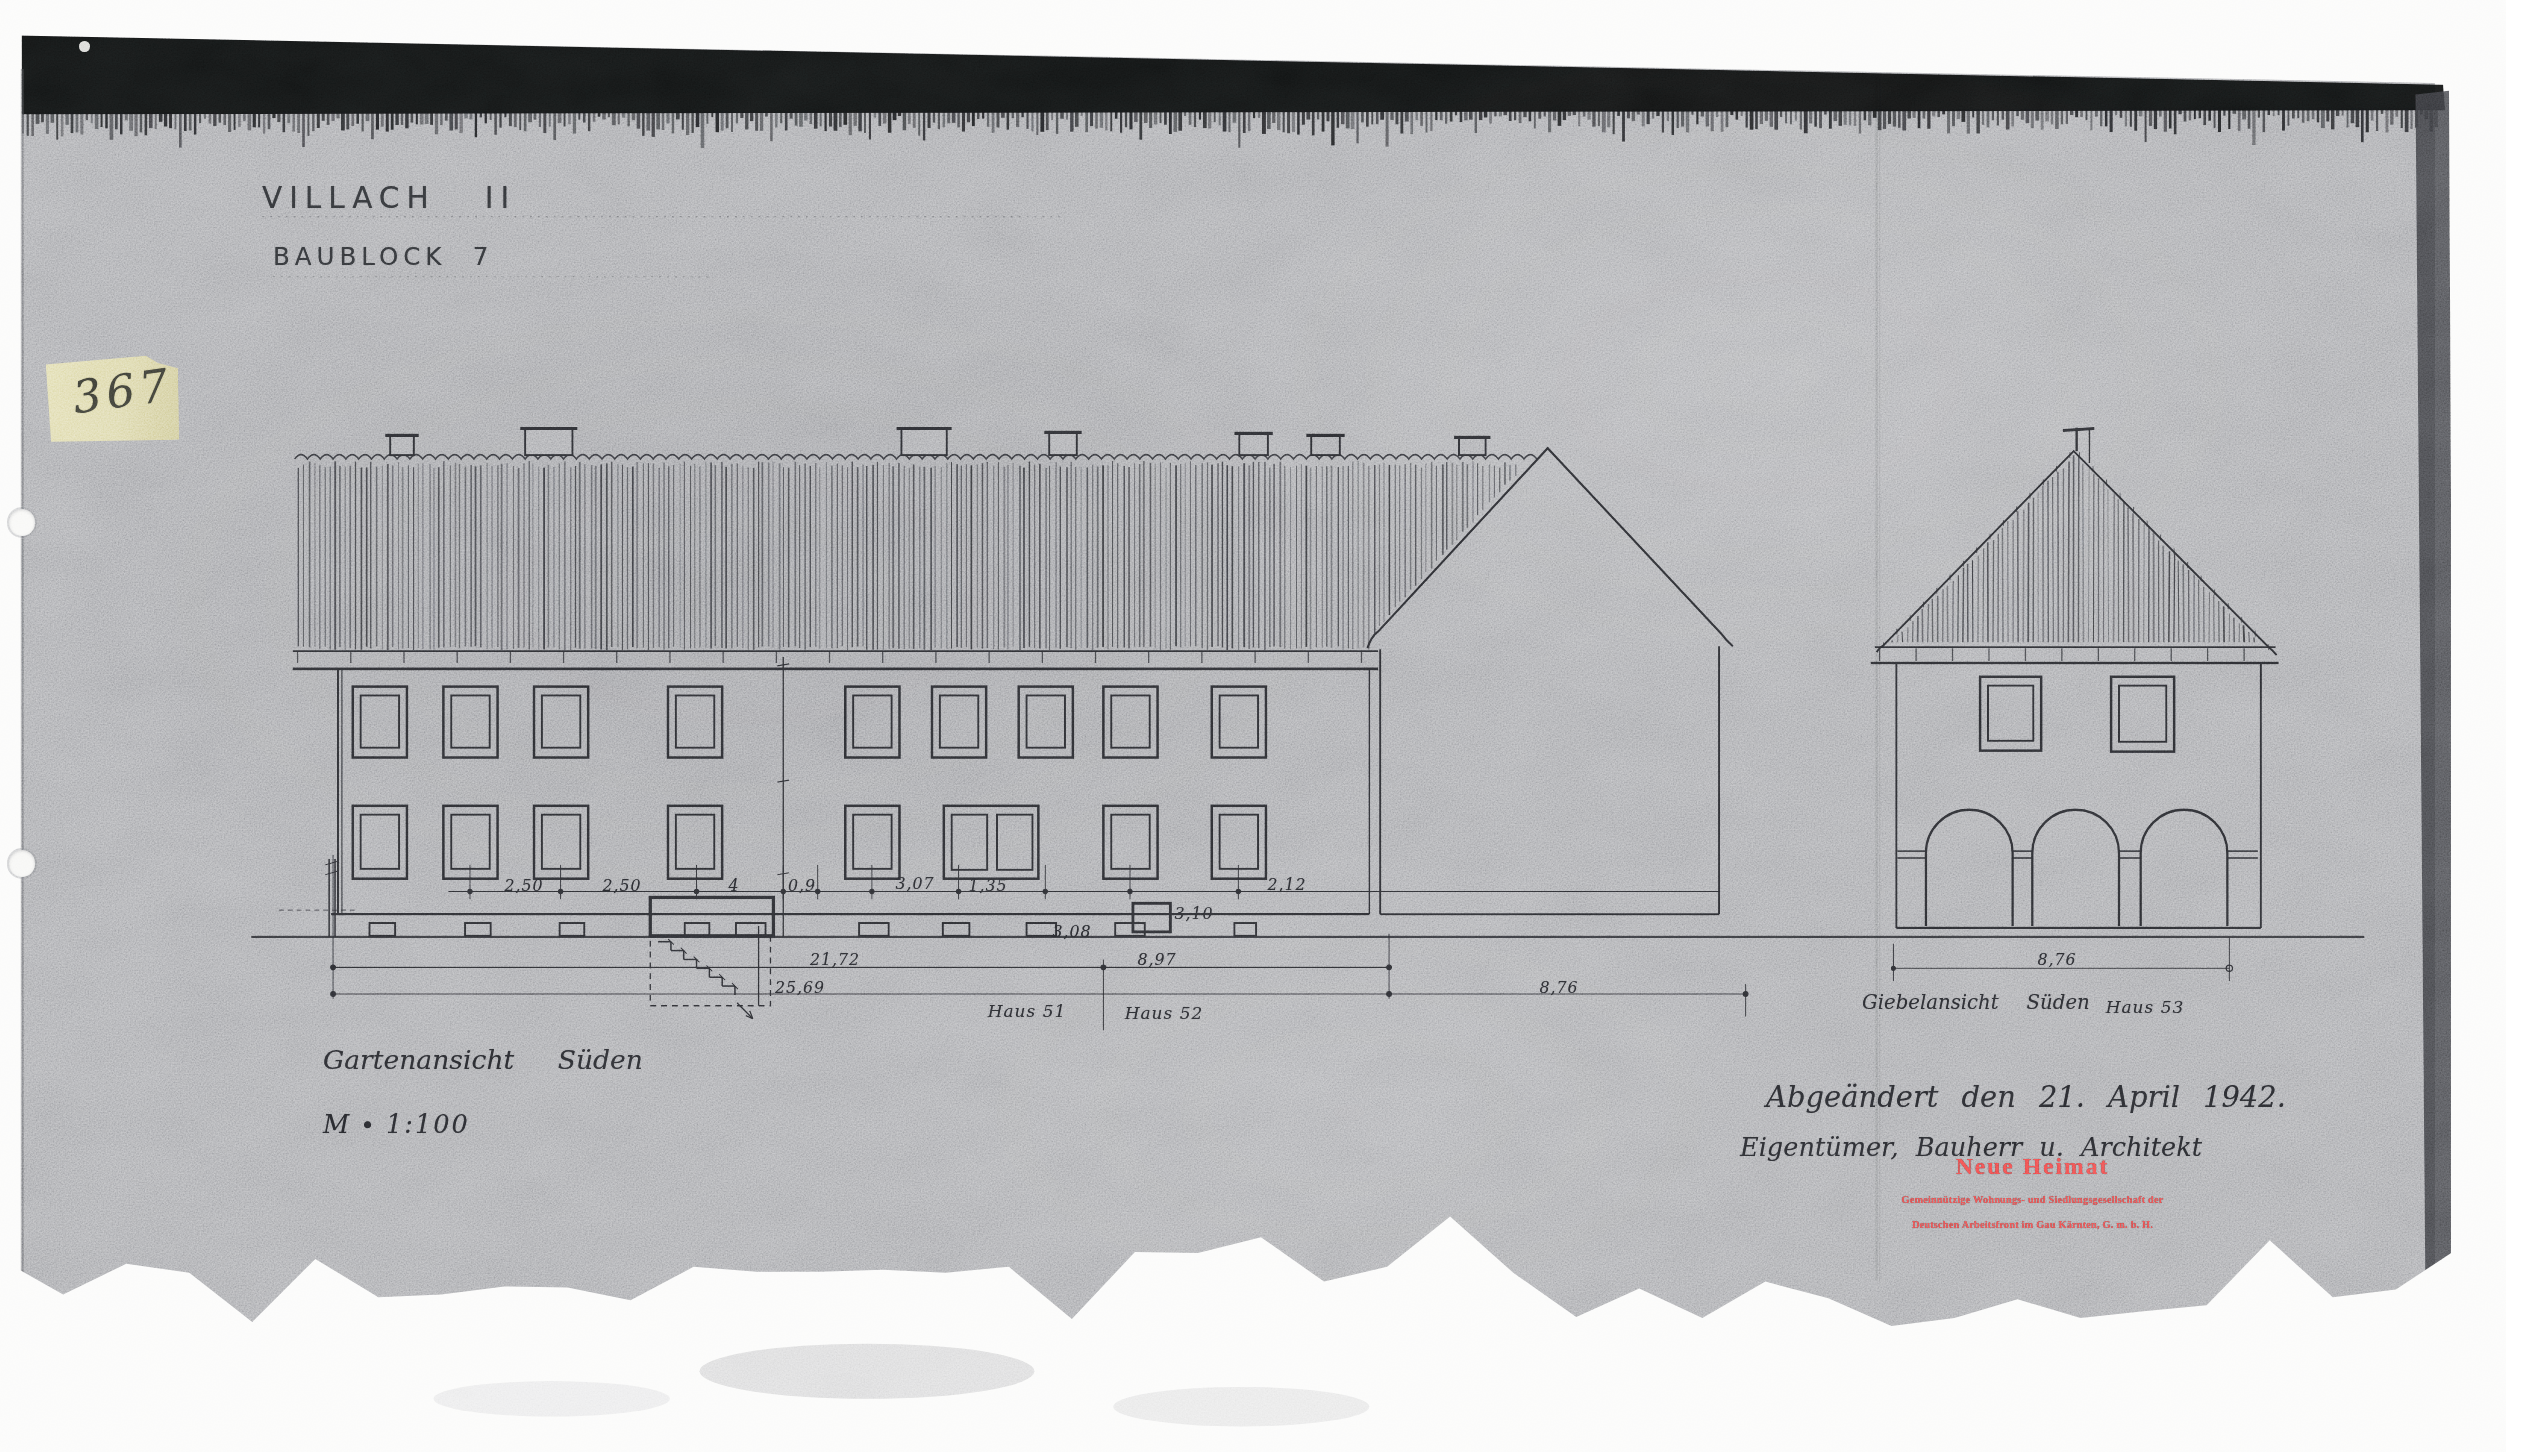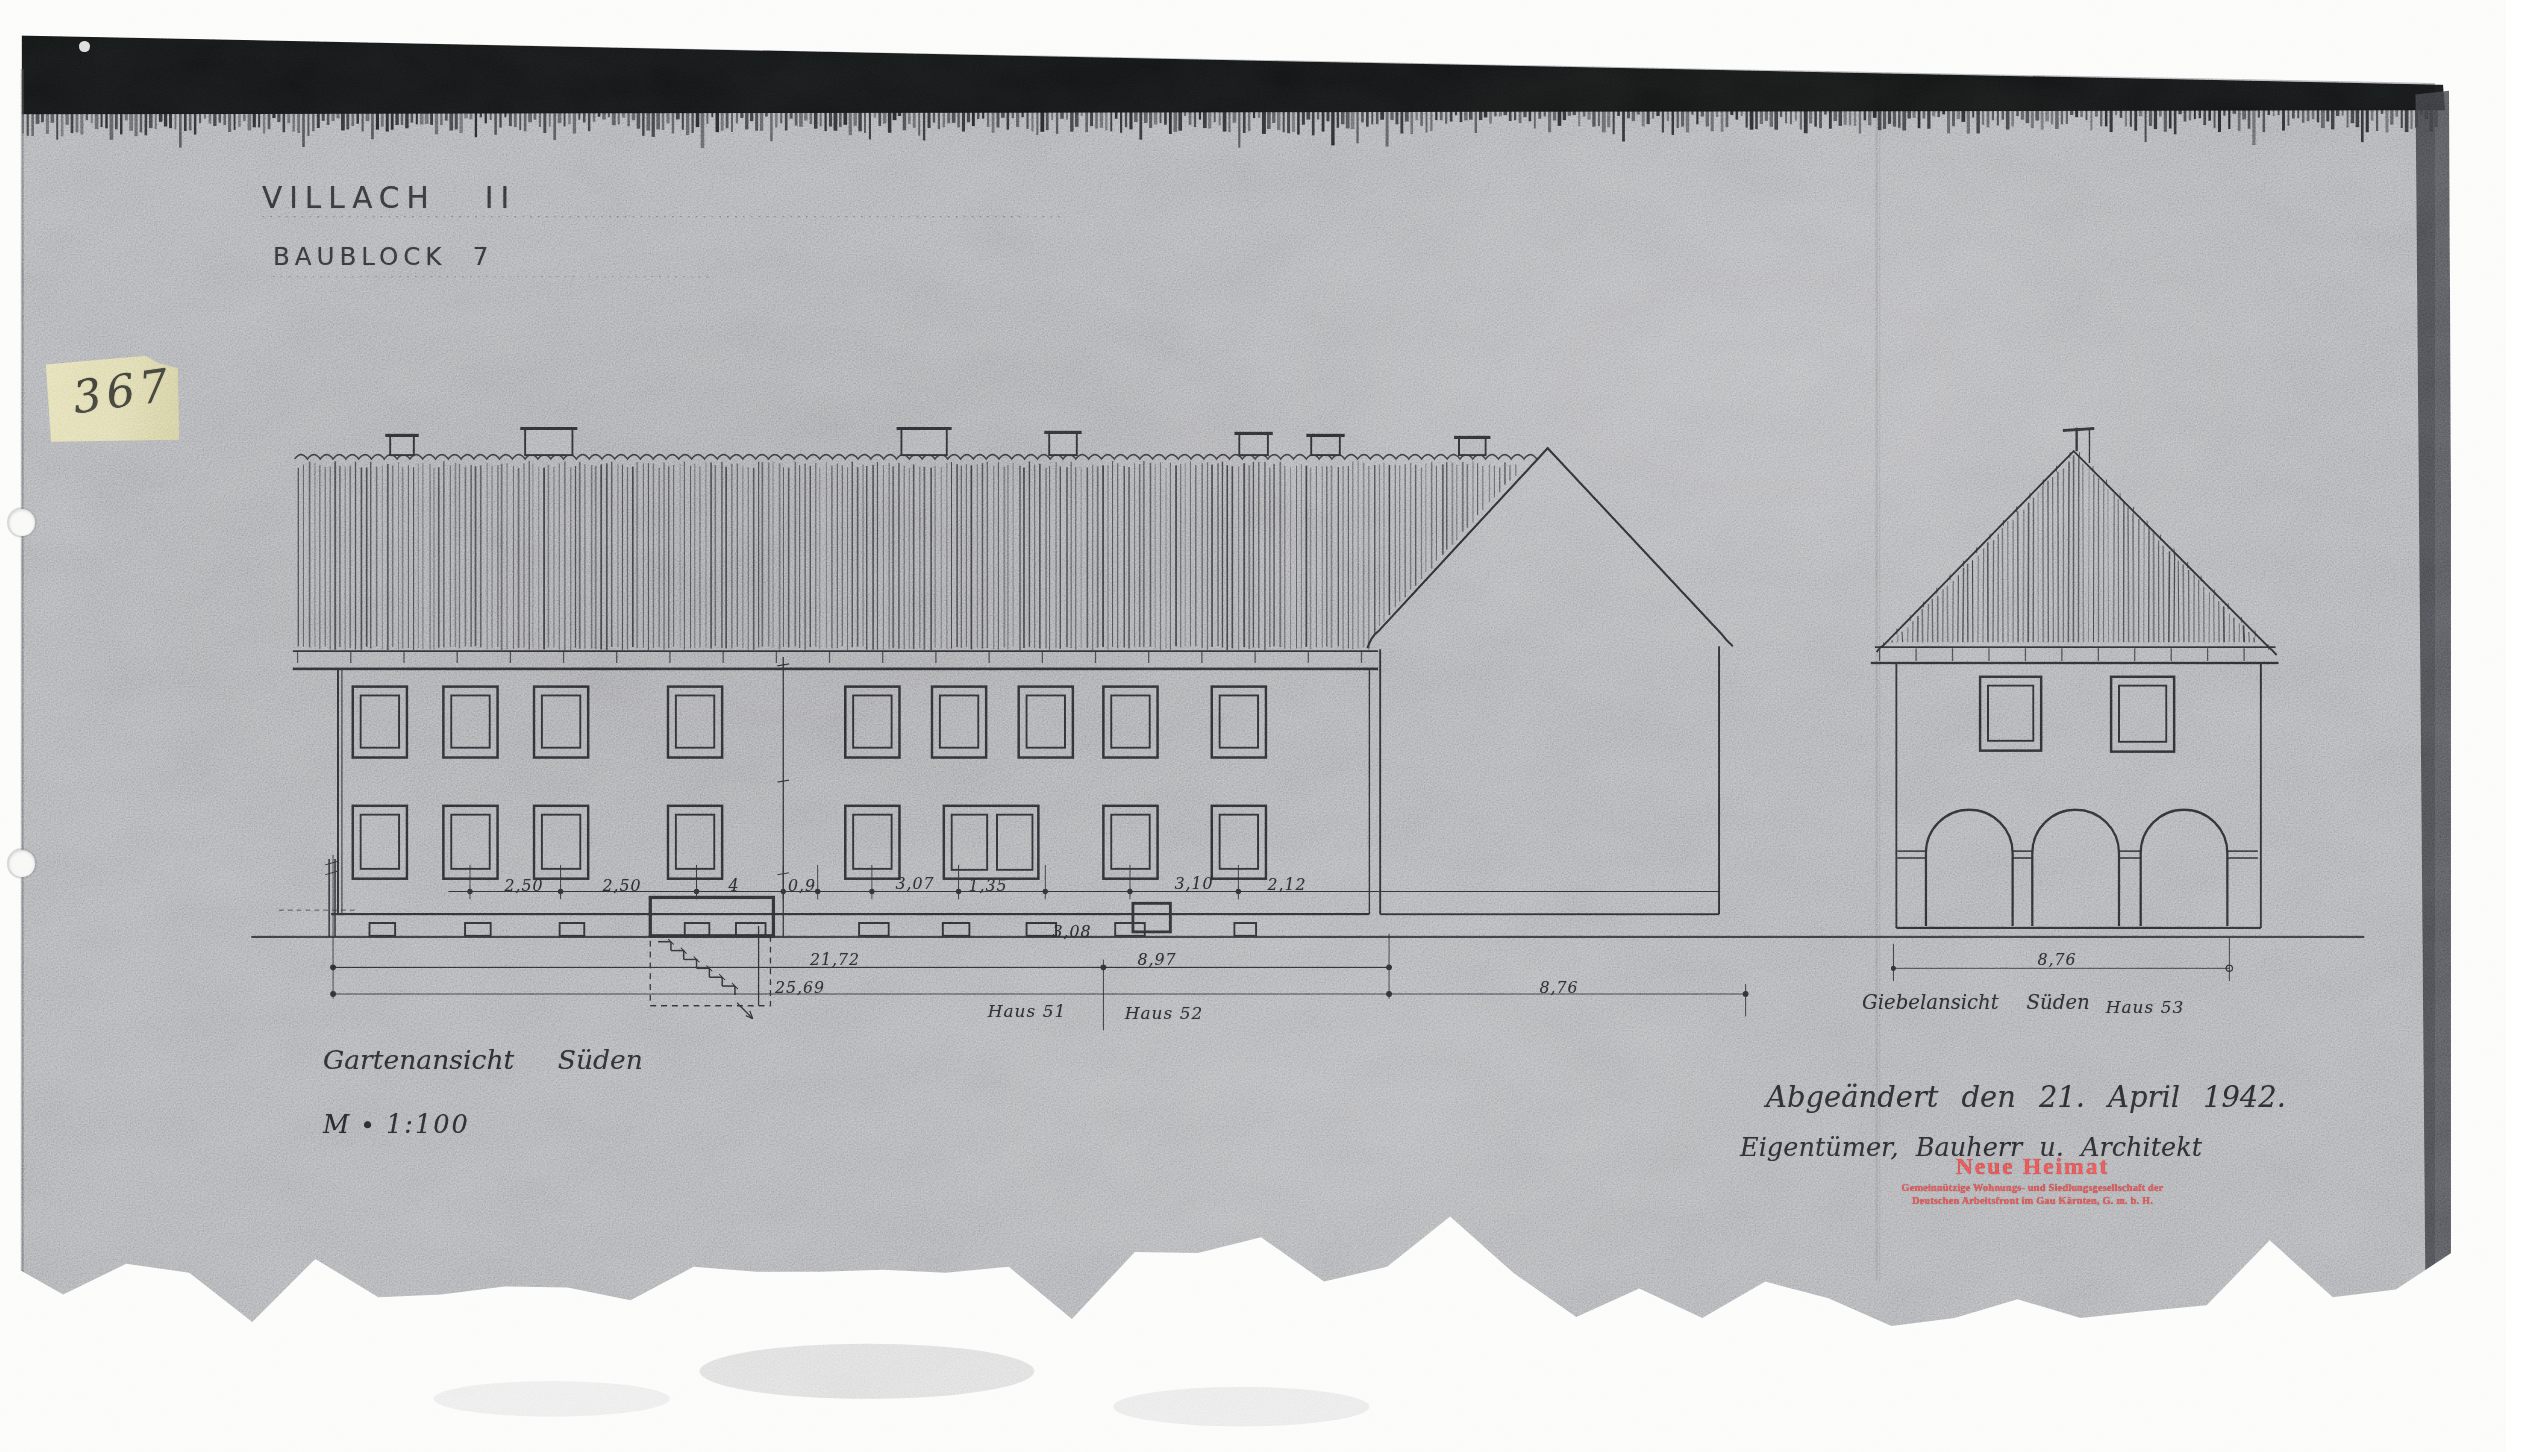--- a/index.html
+++ b/index.html
@@ -28,21 +28,21 @@
   .note-num{position:absolute;left:25.6px;top:7.9px;font-family:"DejaVu Serif",serif;
         font-style:italic;font-size:45px;letter-spacing:4.9px;color:#35362f;
         transform:rotate(-6deg);text-shadow:0 0 1px rgba(40,40,35,.6);}
   .hole{position:absolute;width:26.6px;height:26.6px;border-radius:50%;
         background:#f6f6f4;box-shadow:0 0 0 2px rgba(110,112,118,.35), inset 0 1px 3px rgba(90,90,95,.3);}
   .stamp{position:absolute;left:1863px;top:1153px;width:339px;text-align:center;
          color:#ef4444;text-shadow:0 0 1px rgba(20,21,24,.85);}
   .stamp-name{font-family:"Liberation Serif",serif;font-weight:bold;font-size:23.6px;
               letter-spacing:2px;}
   .stamp-small{font-family:"Liberation Serif",serif;font-weight:bold;font-size:10.3px;
-               letter-spacing:0.2px;margin-top:2px;}
+               letter-spacing:0.2px;margin-top:14px;}
   .dot{position:absolute;border-radius:50%;}
 </style>
 </head>
 <body>
 
 <div class="stage">
 
   <div class="paper"></div>
 
   <svg id="draw" class="layer" width="2522" height="1452" viewBox="0 0 2560 1474">
@@ -611,21 +611,21 @@
   <div class="txt lettering title" style="left:262px;top:181px;">VILLACH II</div>
   <div class="txt lettering subtitle" style="left:273px;top:242px;">BAUBLOCK 7</div>
 
   <div class="txt hand dimc" style="left:524px;top:876px;">2,50</div>
   <div class="txt hand dimc" style="left:622px;top:876px;">2,50</div>
   <div class="txt hand dimc" style="left:734px;top:876px;">4</div>
   <div class="txt hand dimc" style="left:802px;top:876px;">0,9</div>
   <div class="txt hand dimc" style="left:915px;top:874px;">3,07</div>
   <div class="txt hand dimc" style="left:988px;top:876px;">1,35</div>
   <div class="txt hand dimc" style="left:1072px;top:922px;text-align:right;">3,08</div>
-  <div class="txt hand dimc" style="left:1194px;top:874px;">3,10</div>
+  <div class="txt hand dimc" style="left:1194px;top:904px;">3,10</div>
   <div class="txt hand dimc" style="left:1287px;top:875px;">2,12</div>
 
   <div class="txt hand dimc" style="left:835px;top:950px;">21,72</div>
   <div class="txt hand dimc" style="left:1157px;top:950px;">8,97</div>
   <div class="txt hand dimc" style="left:800px;top:978px;">25,69</div>
   <div class="txt hand dimc" style="left:1559px;top:978px;">8,76</div>
   <div class="txt hand dimc" style="left:2057px;top:950px;">8,76</div>
 
   <div class="txt hand hauslbl" style="left:1027px;top:1001px;">Haus 51</div>
   <div class="txt hand hauslbl" style="left:1164px;top:1003px;">Haus 52</div>

